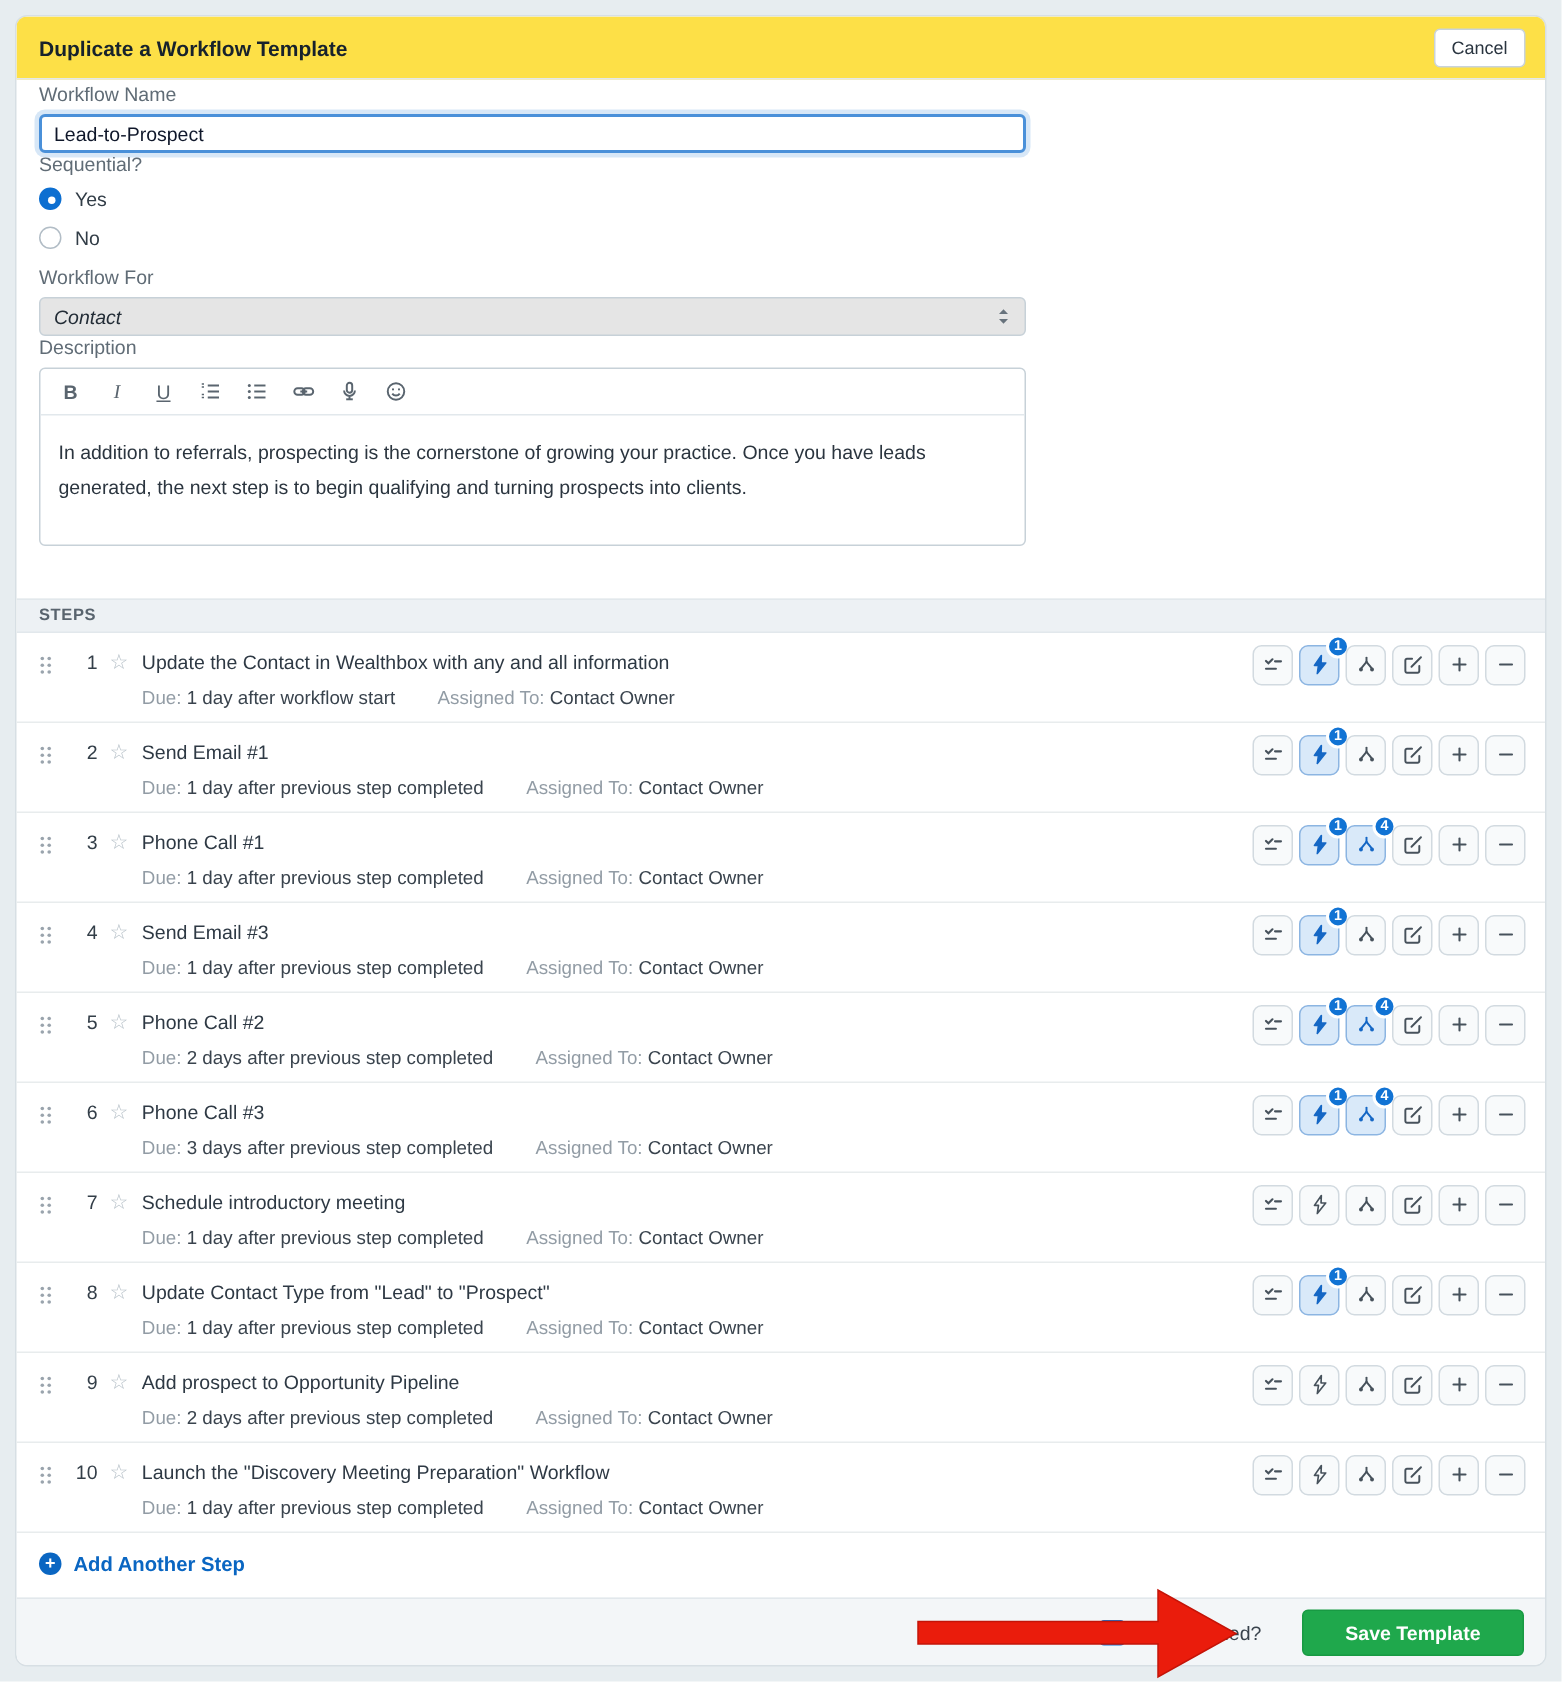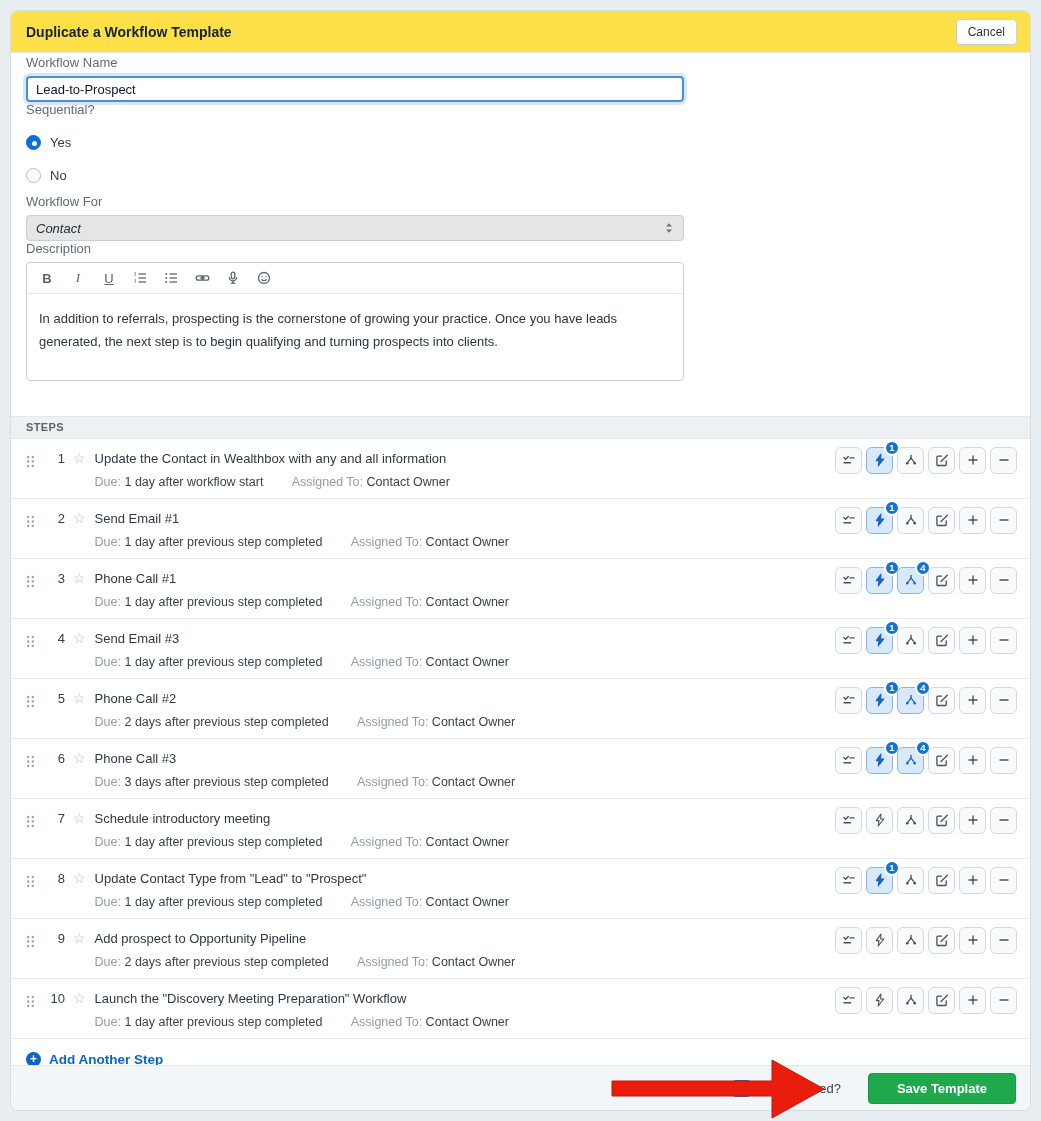--- a/index.html
+++ b/index.html
@@ -21,21 +21,21 @@
     background:#fff; border:1px solid #c9d3da; border-radius:4px;
     font-size:12px; color:#2a3540; padding:5px 11px; font-family:inherit; cursor:pointer;
   }
   .form-section { padding:2px 15px 0; }
   .field-label { display:block; font-size:13px; color:#606c76; margin:0 0 6px; }
   .text-input {
     width:658px; height:26px; border:2px solid #4a90d9; border-radius:4px;
     box-shadow:0 0 0 3px rgba(74,144,217,.22);
     font-size:13px; color:#0f172a; padding:0 8px; outline:none; font-family:inherit;
   }
-  .radio-row { display:flex; gap:9px; margin:18px 0 11px; font-size:13px; color:#323d47; }
+  .radio-row { display:flex; gap:9px; margin:8px 0 11px; font-size:13px; color:#323d47; }
   .radio { width:15px; height:15px; border-radius:50%; border:1px solid #b2bdc6; background:#fff; position:relative; flex:none; }
   .radio.checked { background:#0d6fd1; border-color:#0d6fd1; }
   .radio.checked::after { content:""; position:absolute; left:5px; top:5px; width:5px; height:5px; border-radius:50%; background:#fff; }
   .select-box {
     width:658px; height:26px; background:#e5e5e5; border:1px solid #c7d1d8; border-radius:4px;
     display:flex; align-items:center; justify-content:space-between; padding:0 9px;
     font-size:13px; color:#222c36; cursor:pointer;font-style:italic;
   }
   .editor { width:658px; border:1px solid #c7d1d8; border-radius:4px; background:#fff; }
   .editor-toolbar { display:flex; align-items:center; gap:15px; padding:7px 12px; border-bottom:1px solid #e2e8ec; color:#5a656f; }

